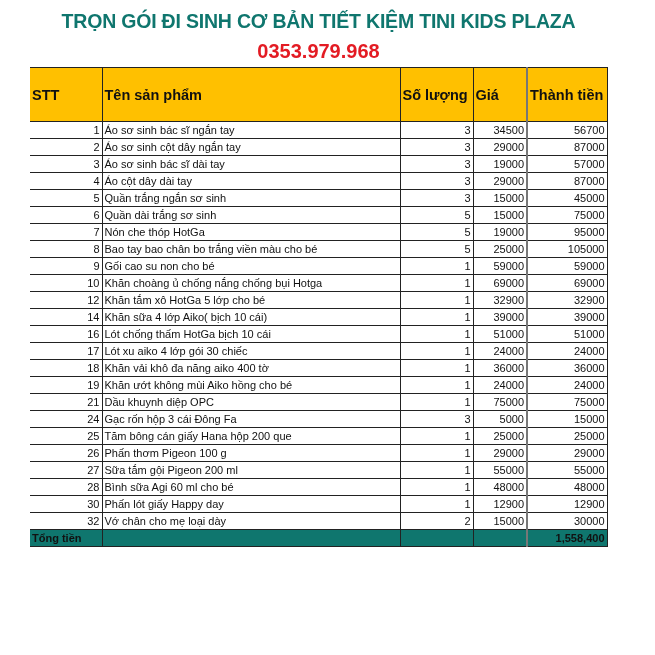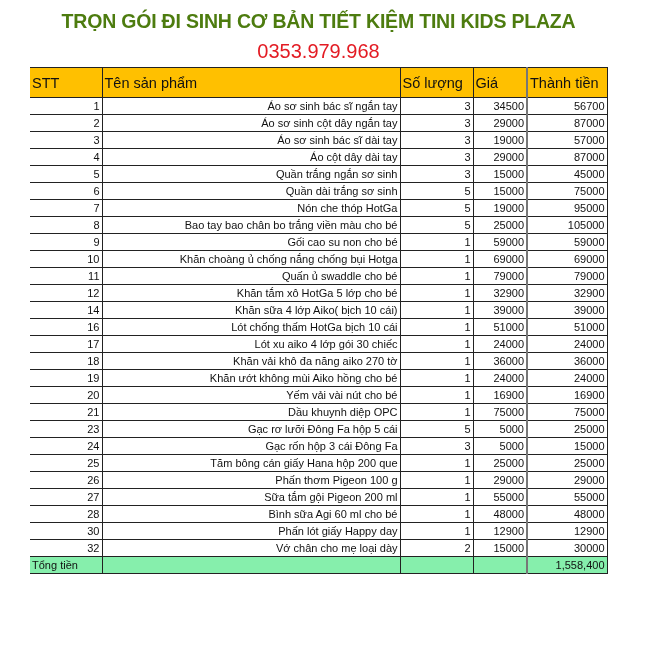--- a/index.html
+++ b/index.html
@@ -1,49 +1,49 @@
 <!DOCTYPE html>
 <html><head>
 <meta charset="utf-8">
 <style>
   html, body { margin: 0; padding: 0; background: #ffffff; }
   body { width: 655px; height: 655px; position: relative; overflow: hidden; font-family: "Liberation Sans", "DejaVu Sans", sans-serif; }
   .title {
     position: absolute; left: 30px; width: 577px; top: 8px; height: 26px;
-    text-align: center; color: #4d7c0f; font-weight: bold; font-size: 19.5px; letter-spacing: -0.2px;
+    text-align: center; color: #0f766e; font-weight: bold; font-size: 19.5px; letter-spacing: -0.2px;
     line-height: 26px; white-space: nowrap;
   }
   .phone {
     position: absolute; left: 30px; width: 577px; top: 38px; height: 26px;
-    text-align: center; color: #e31b23; font-weight: normal; font-size: 20px; line-height: 26px;
+    text-align: center; color: #e31b23; font-weight: bold; font-size: 20px; line-height: 26px;
   }
   table.sheet {
     position: absolute; left: 30px; top: 67px; width: 577px;
     border-collapse: collapse; table-layout: fixed;
     font-size: 11px; color: #111;
   }
   table.sheet col.c-stt { width: 72px; }
   table.sheet col.c-name { width: 298px; }
   table.sheet col.c-qty { width: 73px; }
   table.sheet col.c-price { width: 54px; }
   table.sheet col.c-total { width: 80px; }
   table.sheet th {
-    background: #ffc000; height: 21px; padding: 4px 2px; text-align: left;
-    font-size: 14.5px; font-weight: normal; white-space: nowrap; overflow: hidden;
+    background: #ffc000; height: 21px; padding: 16px 2px; text-align: left;
+    font-size: 14.5px; font-weight: bold; white-space: nowrap; overflow: hidden;
     border: 1px solid #222; border-top: 1.5px solid #222; border-bottom: 1.5px solid #222;
   }
   table.sheet th:first-child { border-left: none; }
   table.sheet td {
     height: 16px; padding: 0 2px; line-height: 16px; white-space: nowrap; overflow: hidden;
     border: 1px solid #222; border-left: 1px solid #222;
   }
   table.sheet td:first-child { border-left: none; }
   td.num { text-align: right; }
-  td.name { text-align: right; }
-  tr.total-row td { background: #86efac; font-weight: normal; height: 16px; }
+  td.name { text-align: left; }
+  tr.total-row td { background: #0f766e; font-weight: bold; height: 16px; }
   .gia-col { border-right: 2px solid #777 !important; }
 </style>
 </head>
 <body>
 
 <div class="title">TRỌN GÓI ĐI SINH CƠ BẢN TIẾT KIỆM TINI KIDS PLAZA</div>
 <div class="phone">0353.979.968</div>
 
 <table class="sheet">
   <colgroup>
@@ -127,27 +127,20 @@
         <td class="num">59000</td>
       </tr>
       <tr>
         <td class="num">10</td>
         <td class="name">Khăn choàng ủ chống nắng chống bụi Hotga</td>
         <td class="num">1</td>
         <td class="num gia-col">69000</td>
         <td class="num">69000</td>
       </tr>
       <tr>
-        <td class="num">11</td>
-        <td class="name">Quấn ủ swaddle cho bé</td>
-        <td class="num">1</td>
-        <td class="num gia-col">79000</td>
-        <td class="num">79000</td>
-      </tr>
-      <tr>
         <td class="num">12</td>
         <td class="name">Khăn tắm xô HotGa 5 lớp cho bé</td>
         <td class="num">1</td>
         <td class="num gia-col">32900</td>
         <td class="num">32900</td>
       </tr>
       <tr>
         <td class="num">14</td>
         <td class="name">Khăn sữa 4 lớp Aiko( bịch 10 cái)</td>
         <td class="num">1</td>
@@ -163,52 +156,38 @@
       </tr>
       <tr>
         <td class="num">17</td>
         <td class="name">Lót xu aiko 4 lớp gói 30 chiếc</td>
         <td class="num">1</td>
         <td class="num gia-col">24000</td>
         <td class="num">24000</td>
       </tr>
       <tr>
         <td class="num">18</td>
-        <td class="name">Khăn vải khô đa năng aiko 270 tờ</td>
+        <td class="name">Khăn vải khô đa năng aiko 400 tờ</td>
         <td class="num">1</td>
         <td class="num gia-col">36000</td>
         <td class="num">36000</td>
       </tr>
       <tr>
         <td class="num">19</td>
         <td class="name">Khăn ướt  không mùi Aiko hồng cho bé</td>
         <td class="num">1</td>
         <td class="num gia-col">24000</td>
         <td class="num">24000</td>
       </tr>
       <tr>
-        <td class="num">20</td>
-        <td class="name">Yếm vải vài nút cho bé</td>
-        <td class="num">1</td>
-        <td class="num gia-col">16900</td>
-        <td class="num">16900</td>
-      </tr>
-      <tr>
         <td class="num">21</td>
         <td class="name">Dầu khuynh diệp OPC</td>
         <td class="num">1</td>
         <td class="num gia-col">75000</td>
         <td class="num">75000</td>
-      </tr>
-      <tr>
-        <td class="num">23</td>
-        <td class="name">Gạc rơ lưỡi Đông Fa hộp 5 cái</td>
-        <td class="num">5</td>
-        <td class="num gia-col">5000</td>
-        <td class="num">25000</td>
       </tr>
       <tr>
         <td class="num">24</td>
         <td class="name">Gạc rốn hộp 3 cái Đông Fa</td>
         <td class="num">3</td>
         <td class="num gia-col">5000</td>
         <td class="num">15000</td>
       </tr>
       <tr>
         <td class="num">25</td>

